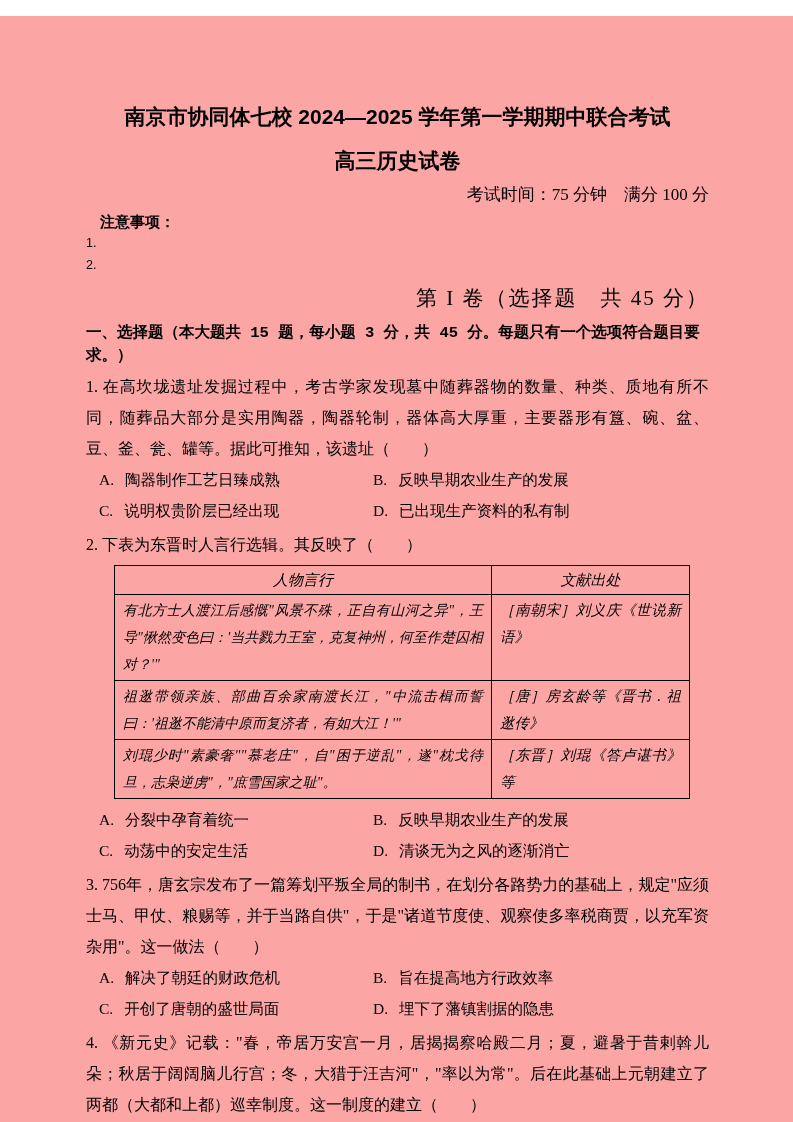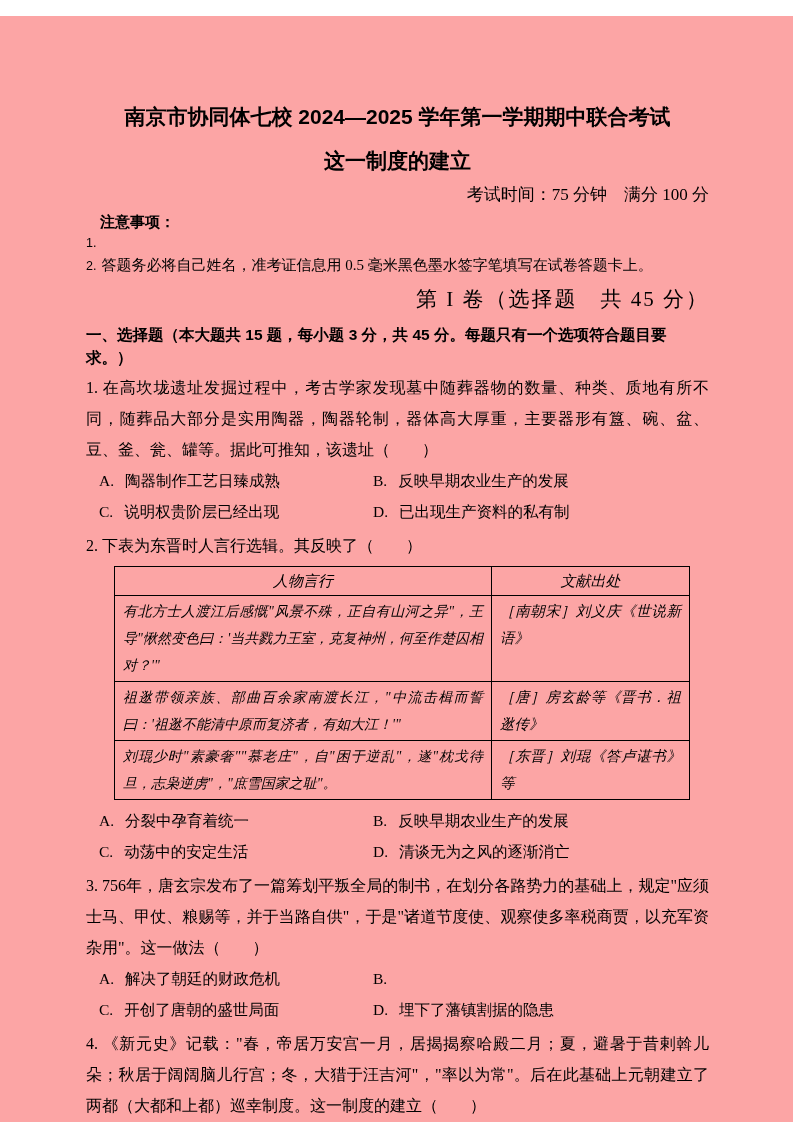--- a/index.html
+++ b/index.html
@@ -60,21 +60,21 @@
     flex: 0 0 auto;
   }
   .part-title {
     text-align: right;
     font-size: 21px;
     line-height: 28px;
     margin-top: 8px;
     letter-spacing: 2px;
   }
   .section-heading {
-    font-family: Liberation Sans, sans-serif;
+    font-family: Liberation Mono, monospace;
     font-weight: 700;
     font-size: 15.5px;
     line-height: 23px;
     margin-top: 10px;
   }
   .stem {
     font-size: 16px;
     line-height: 31px;
     text-align: justify;
     margin-top: 3px;
@@ -128,30 +128,29 @@
     background: #59595b;
   }
 </style>
 </head>
 <body>
 
 <div class="page">
   <div class="content">
 
     <div class="exam-title">南京市协同体七校 2024—2025 学年第一学期期中联合考试</div>
-    <div class="exam-subject">这一制度的建立</div>
+    <div class="exam-subject">高三历史试卷</div>
     <div class="exam-meta">考试时间：75 分钟　满分 100 分</div>
 
     <div class="notice-title">注意事项：</div>
     <div class="notice-item">
       <span class="notice-num">1.</span>
     </div>
     <div class="notice-item">
       <span class="notice-num">2.</span>
-      <span>答题务必将自己姓名，准考证信息用 0.5 毫米黑色墨水签字笔填写在试卷答题卡上。</span>
     </div>
 
     <div class="part-title">第 I 卷（选择题　共 45 分）</div>
     <div class="section-heading">一、选择题（本大题共 15 题，每小题 3 分，共 45 分。每题只有一个选项符合题目要求。）</div>
 
     <div class="stem">1.  在高坎垅遗址发掘过程中，考古学家发现墓中随葬器物的数量、种类、质地有所不同，随葬品大部分是实用陶器，陶器轮制，器体高大厚重，主要器形有簋、碗、盆、豆、釜、瓮、罐等。据此可推知，该遗址（　　）</div>
     <div class="options">
       <div class="option">
         <span class="opt-label">A.</span>
         <span>陶器制作工艺日臻成熟</span>
@@ -217,20 +216,21 @@
     </div>
 
     <div class="stem">3.  756年，唐玄宗发布了一篇筹划平叛全局的制书，在划分各路势力的基础上，规定"应须士马、甲仗、粮赐等，并于当路自供"，于是"诸道节度使、观察使多率税商贾，以充军资杂用"。这一做法（　　）</div>
     <div class="options">
       <div class="option">
         <span class="opt-label">A.</span>
         <span>解决了朝廷的财政危机</span>
       </div>
       <div class="option">
         <span class="opt-label">B.</span>
+        <span>旨在提高地方行政效率</span>
       </div>
       <div class="option">
         <span class="opt-label">C.</span>
         <span>开创了唐朝的盛世局面</span>
       </div>
       <div class="option">
         <span class="opt-label">D.</span>
         <span>埋下了藩镇割据的隐患</span>
       </div>
     </div>

